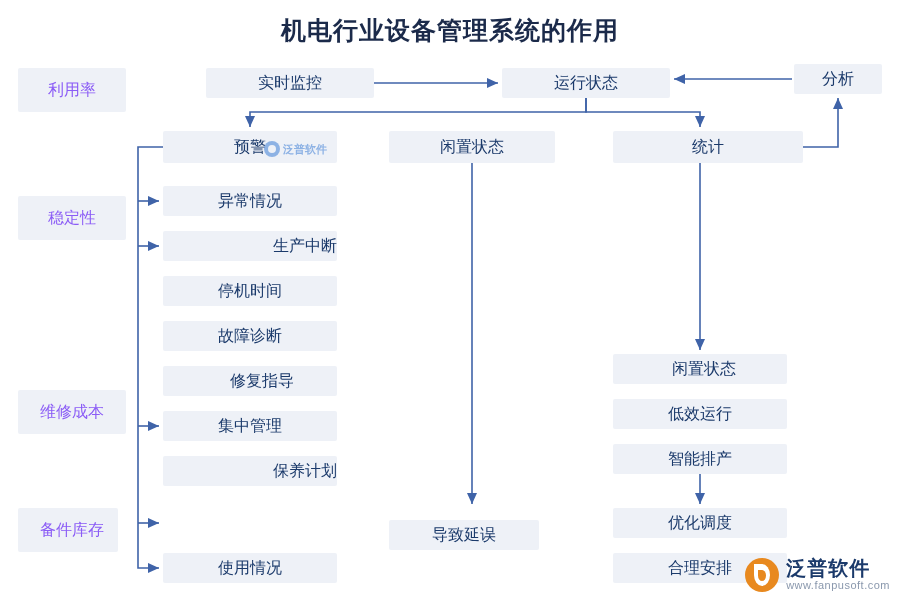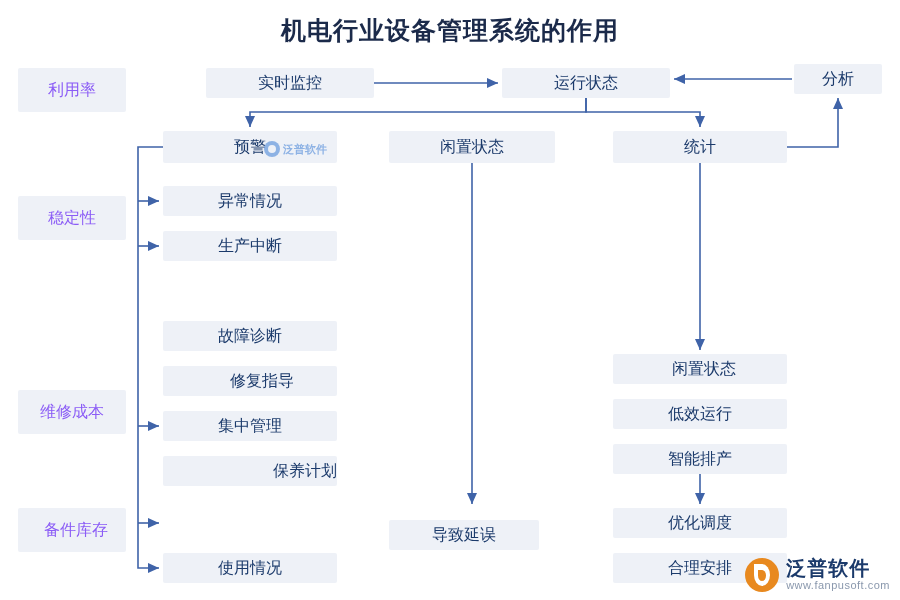--- a/index.html
+++ b/index.html
@@ -184,54 +184,57 @@
 
   <div class="node left-label" style="left:18px;top:68px;width:108px;height:44px;">
     <span>利用率</span>
   </div>
   <div class="node left-label" style="left:18px;top:196px;width:108px;height:44px;">
     <span>稳定性</span>
   </div>
   <div class="node left-label" style="left:18px;top:390px;width:108px;height:44px;">
     <span>维修成本</span>
   </div>
-  <div class="node left-label" style="left:18px;top:508px;width:108px;height:44px;padding-left:8px;">
+  <div class="node left-label" style="left:18px;top:508px;width:100px;height:44px;padding-left:8px;">
     <span>备件库存</span>
   </div>
 
   <div class="node" style="left:206px;top:68px;width:168px;height:30px;">
     <span>实时监控</span>
   </div>
   <div class="node" style="left:502px;top:68px;width:168px;height:30px;">
     <span>运行状态</span>
   </div>
   <div class="node" style="left:794px;top:64px;width:88px;height:30px;">
     <span>分析</span>
   </div>
 
   <div class="node" style="left:163px;top:131px;width:174px;height:32px;">
     <span>预警</span>
   </div>
   <div class="node" style="left:389px;top:131px;width:166px;height:32px;">
     <span>闲置状态</span>
   </div>
-  <div class="node" style="left:613px;top:131px;width:174px;height:32px;">
+  <div class="node" style="left:613px;top:131px;width:190px;height:32px;">
     <span>统计</span>
   </div>
 
   <div class="logo-small">
     <span class="mark"></span>
     <span class="txt">泛普软件</span>
   </div>
 
   <div class="node" style="left:163px;top:186px;width:174px;height:30px;">
     <span>异常情况</span>
   </div>
-  <div class="node" style="left:163px;top:231px;width:174px;height:30px;">
+  <div class="node" style="left:163px;top:231px;width:174px;height:30px;justify-content:flex-end;">
     <span>生产中断</span>
+  </div>
+  <div class="node" style="left:163px;top:276px;width:174px;height:30px;">
+    <span>停机时间</span>
   </div>
   <div class="node" style="left:163px;top:321px;width:174px;height:30px;">
     <span>故障诊断</span>
   </div>
   <div class="node" style="left:163px;top:366px;width:174px;height:30px;padding-left:24px;">
     <span>修复指导</span>
   </div>
   <div class="node" style="left:163px;top:411px;width:174px;height:30px;">
     <span>集中管理</span>
   </div>

